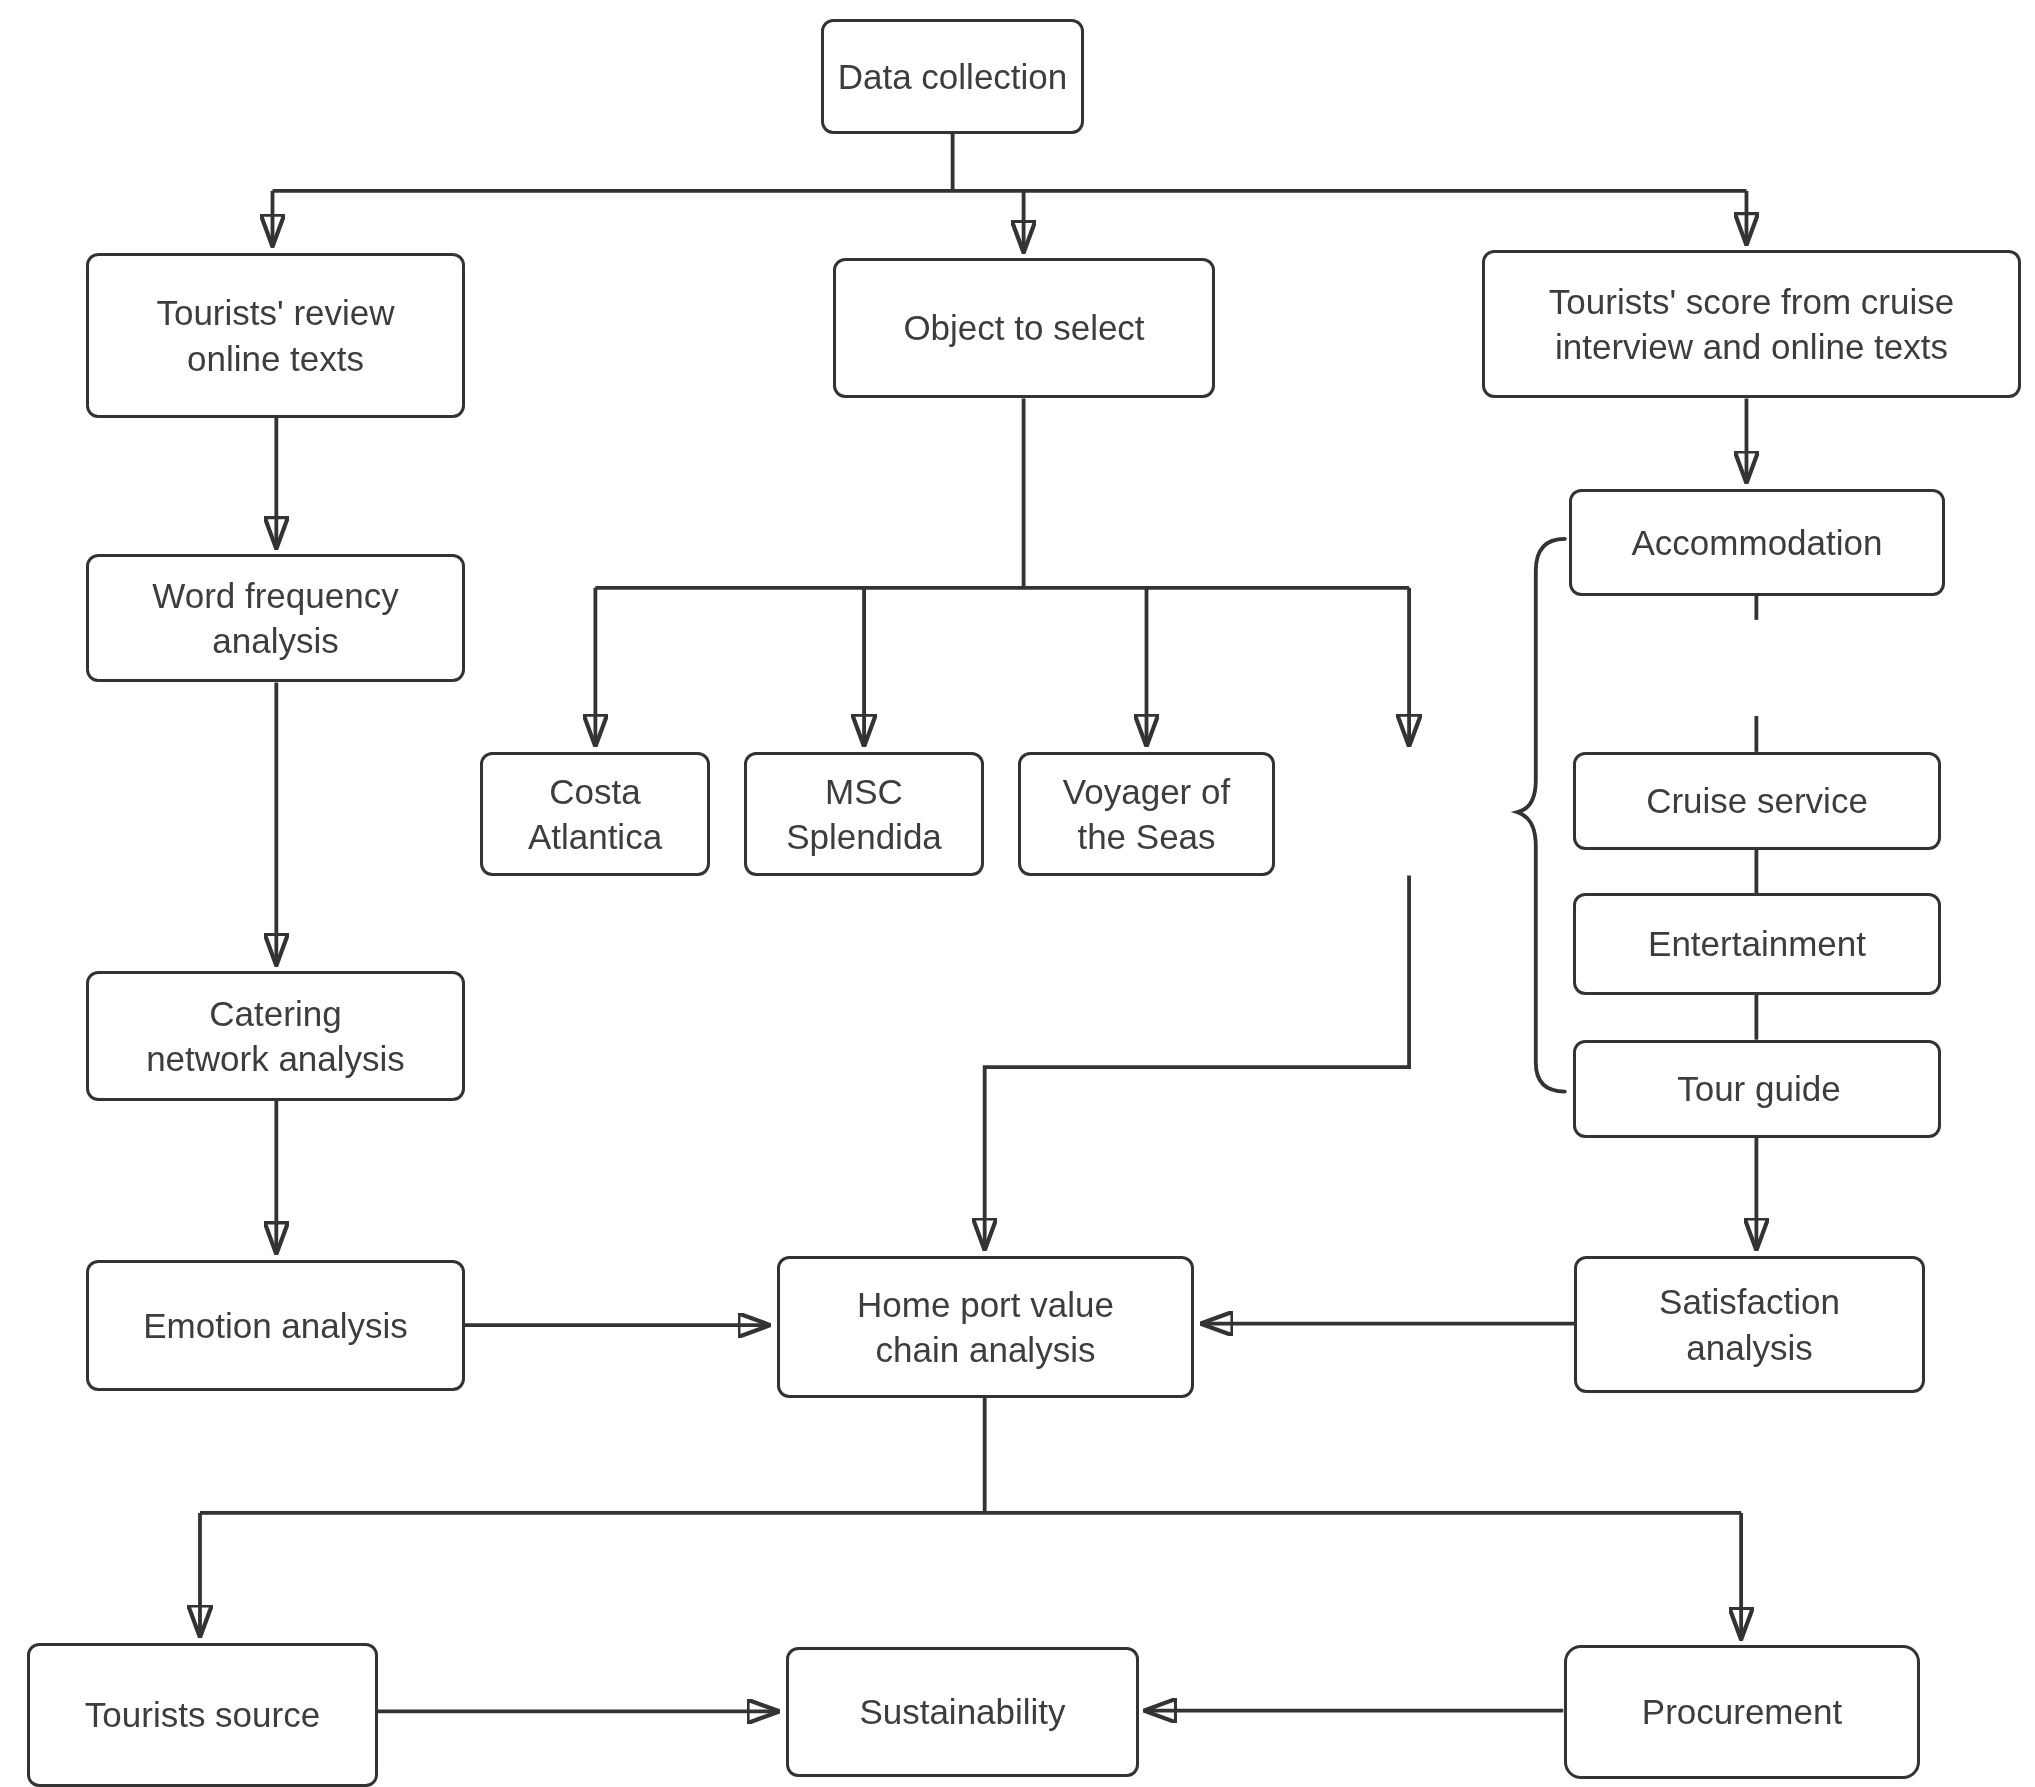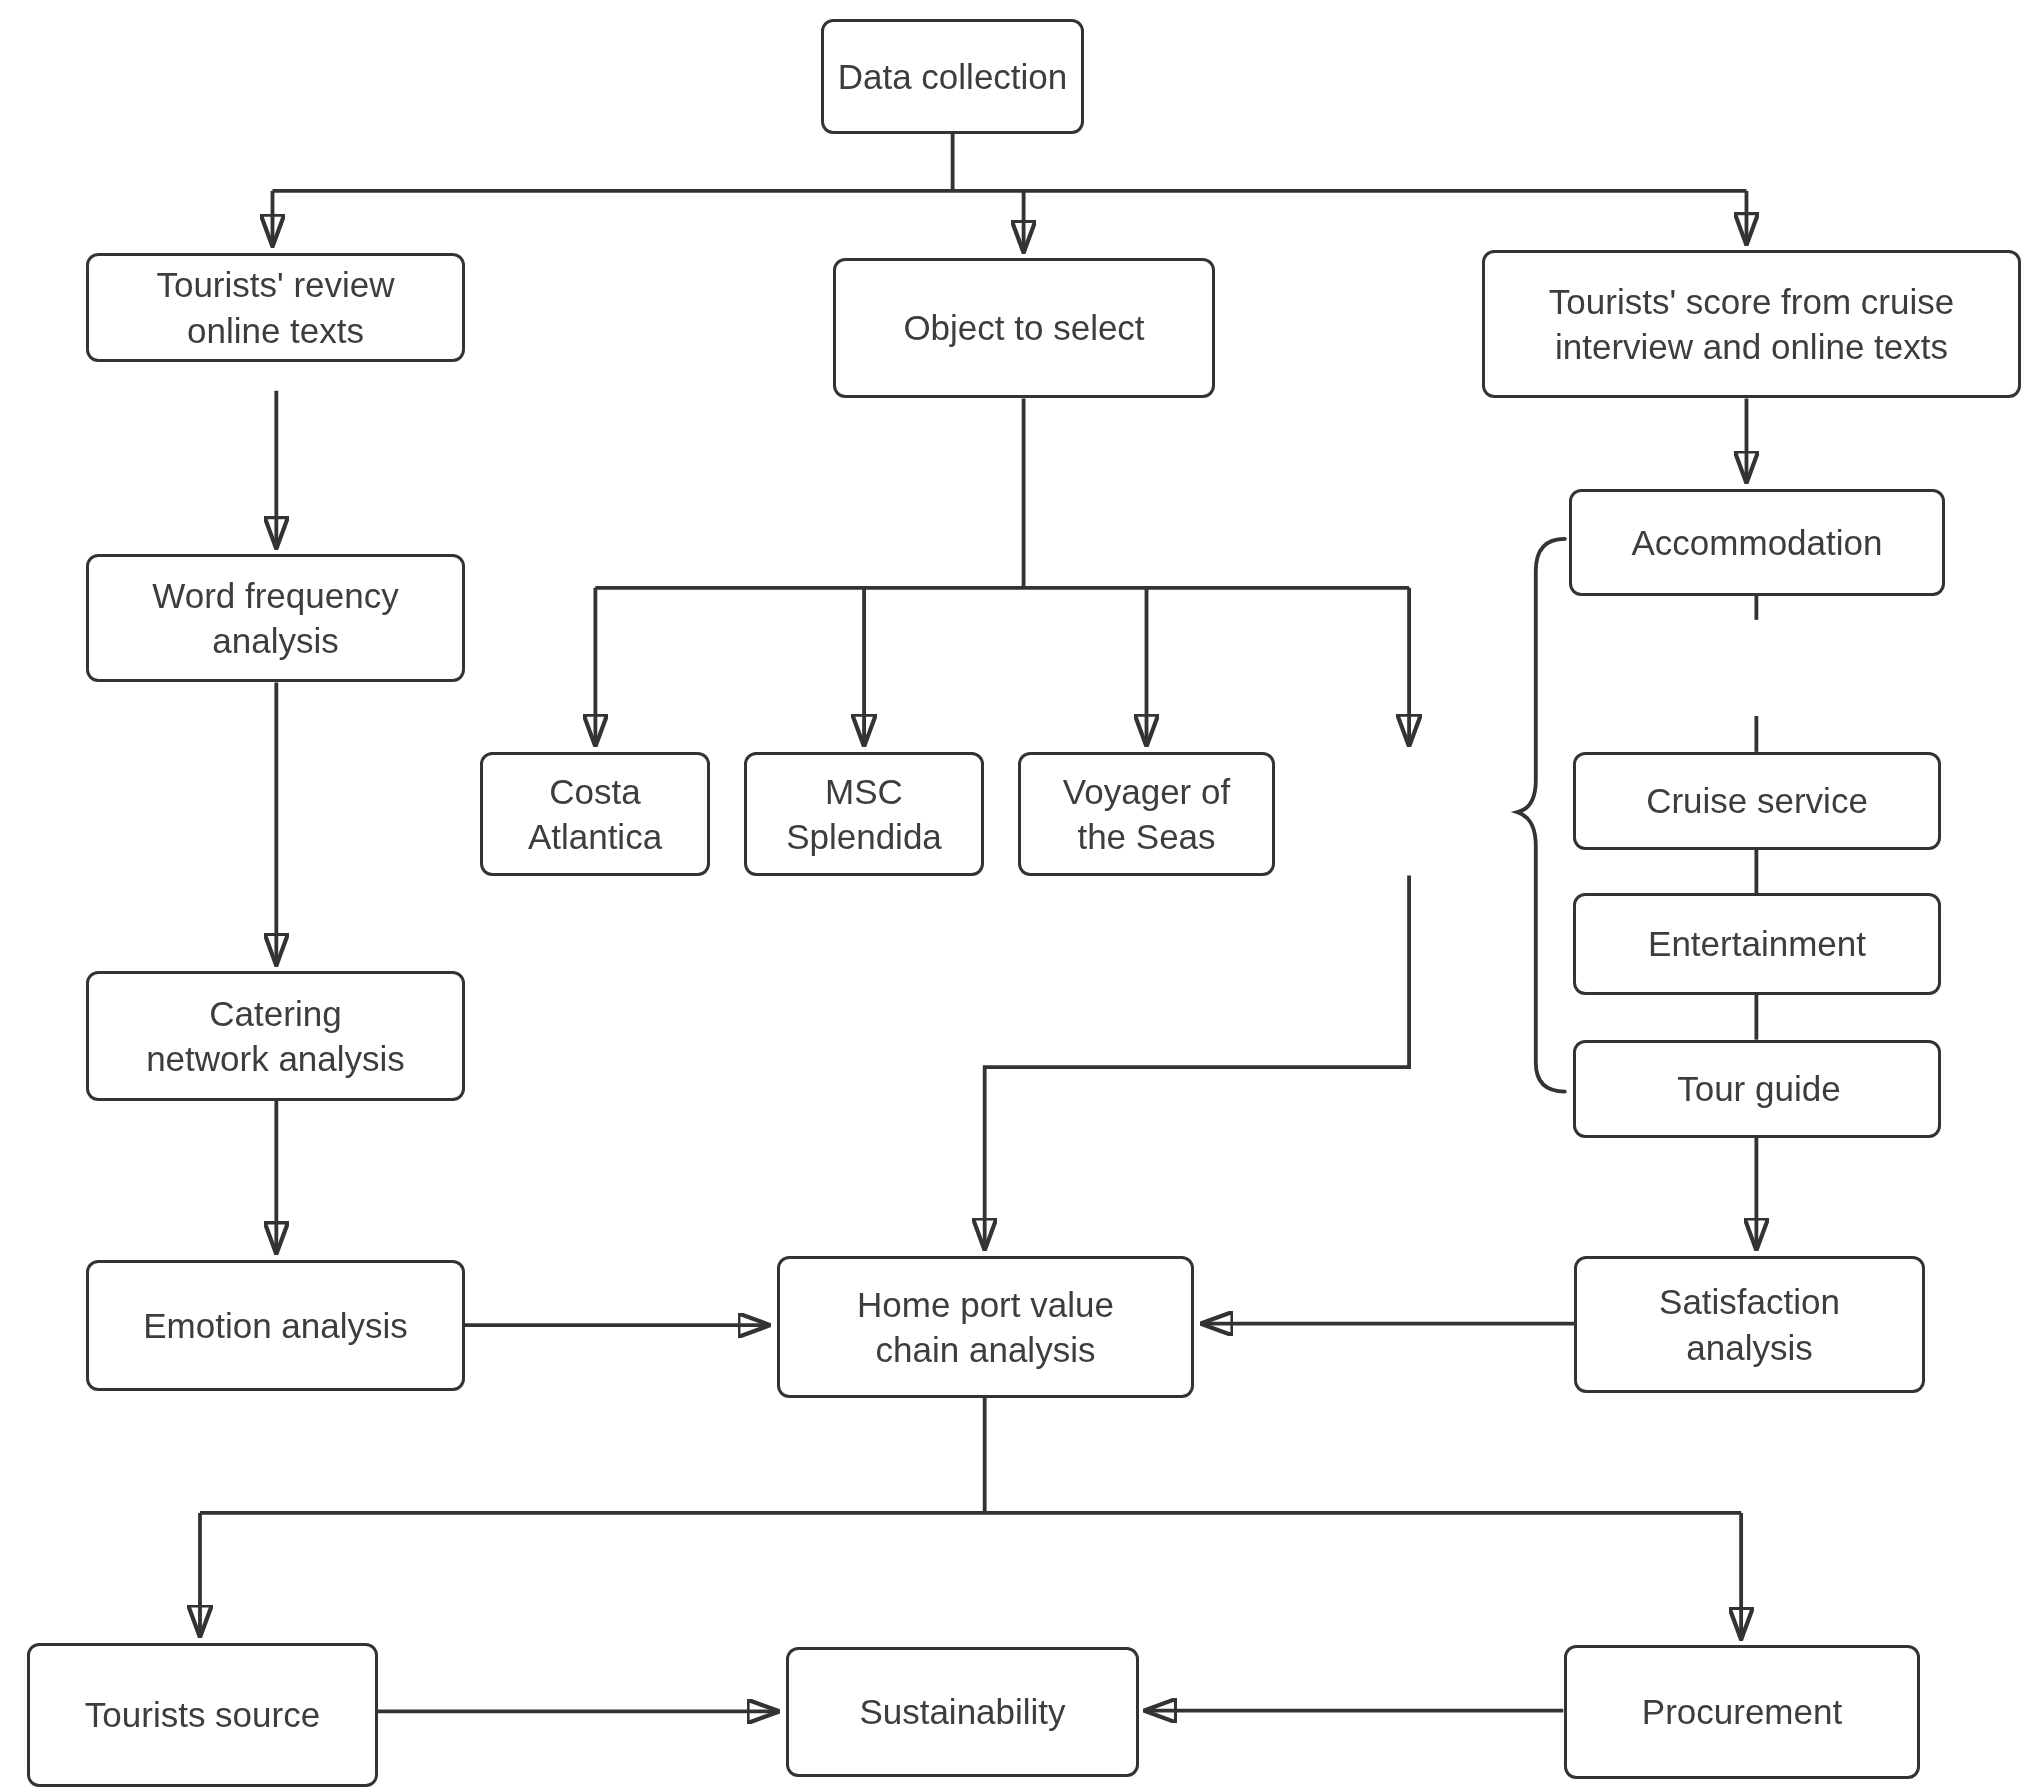--- a/index.html
+++ b/index.html
@@ -25,40 +25,40 @@
     line-height:1.3;
     display:flex;
     align-items:center;
     justify-content:center;
     text-align:center;
     white-space:pre-line;
     padding:3.1px 9.2px;
   }
   
   #n-data-collection{left:821px;top:19px;width:263px;height:115px;}
-  #n-tourists-review{left:86px;top:253px;width:379px;height:109px;}
+  #n-tourists-review{left:86px;top:253px;width:379px;height:165px;}
   #n-object-select{left:833px;top:258px;width:382px;height:140px;}
   #n-tourists-score{left:1482px;top:250px;width:539px;height:148px;}
   #n-word-freq{left:86px;top:554px;width:379px;height:128px;}
   #n-semantic{left:86px;top:971px;width:379px;height:130px;}
   #n-emotion{left:86px;top:1260px;width:379px;height:131px;}
   #n-costa{left:480px;top:752px;width:230px;height:124px;}
   #n-msc{left:744px;top:752px;width:240px;height:124px;}
   #n-voyager{left:1018px;top:752px;width:257px;height:124px;}
   #n-world-dream{left:1303px;top:752px;width:213px;height:124px;}
   #n-accommodation{left:1569px;top:489px;width:376px;height:107px;}
   #n-catering{left:1573px;top:620px;width:368px;height:96px;}
   #n-cruise-service{left:1573px;top:752px;width:368px;height:98px;}
   #n-entertainment{left:1573px;top:893px;width:368px;height:102px;}
   #n-tour-guide{left:1573px;top:1040px;width:368px;height:98px;padding-left:13px;}
   #n-satisfaction{left:1574px;top:1256px;width:351px;height:137px;}
   #n-home-port{left:777px;top:1256px;width:417px;height:142px;}
   #n-tourists-source{left:27px;top:1643px;width:351px;height:144px;}
   #n-sustainability{left:786px;top:1647px;width:353px;height:130px;}
-  #n-procurement{left:1564px;top:1645px;width:356px;height:134px;}
+  #n-procurement{left:1564px;top:1645px;width:356px;height:134px;border-radius:17px;}
 </style>
 </head>
 <body>
 
 <div class="canvas">
 
   <svg class="edges" viewBox="0 0 2666 2341" xmlns="http://www.w3.org/2000/svg">
     <defs>
       <marker id="arrowhead" viewBox="0 0 40 30" refX="38" refY="15" markerWidth="44" markerHeight="33" orient="auto" markerUnits="userSpaceOnUse">
         <path d="M1 1 L39 15 L1 29 Z" fill="#2e2e2e" stroke="none"></path>

